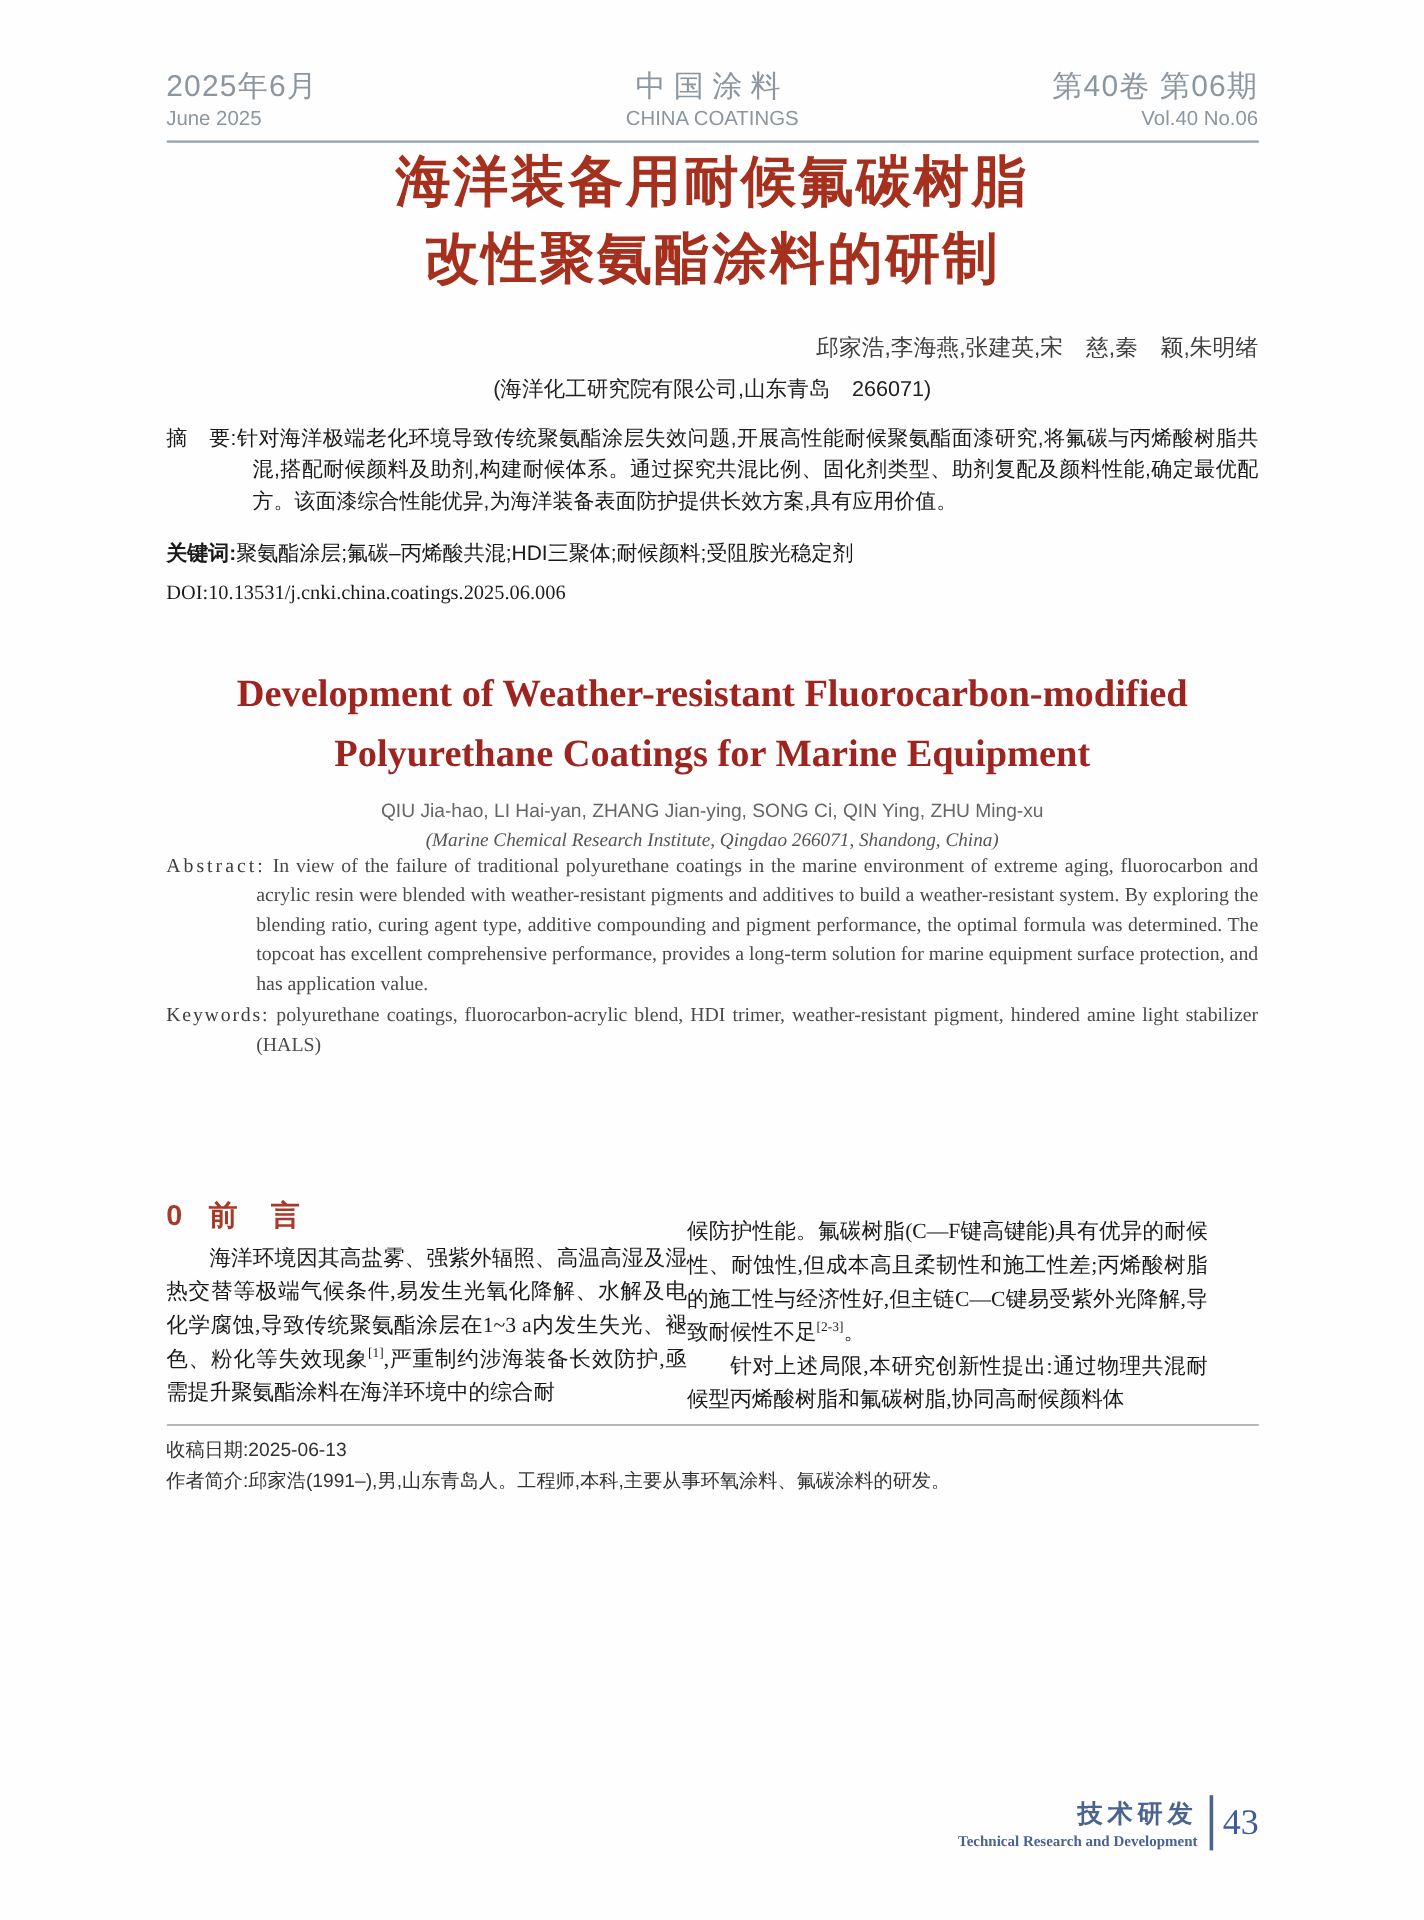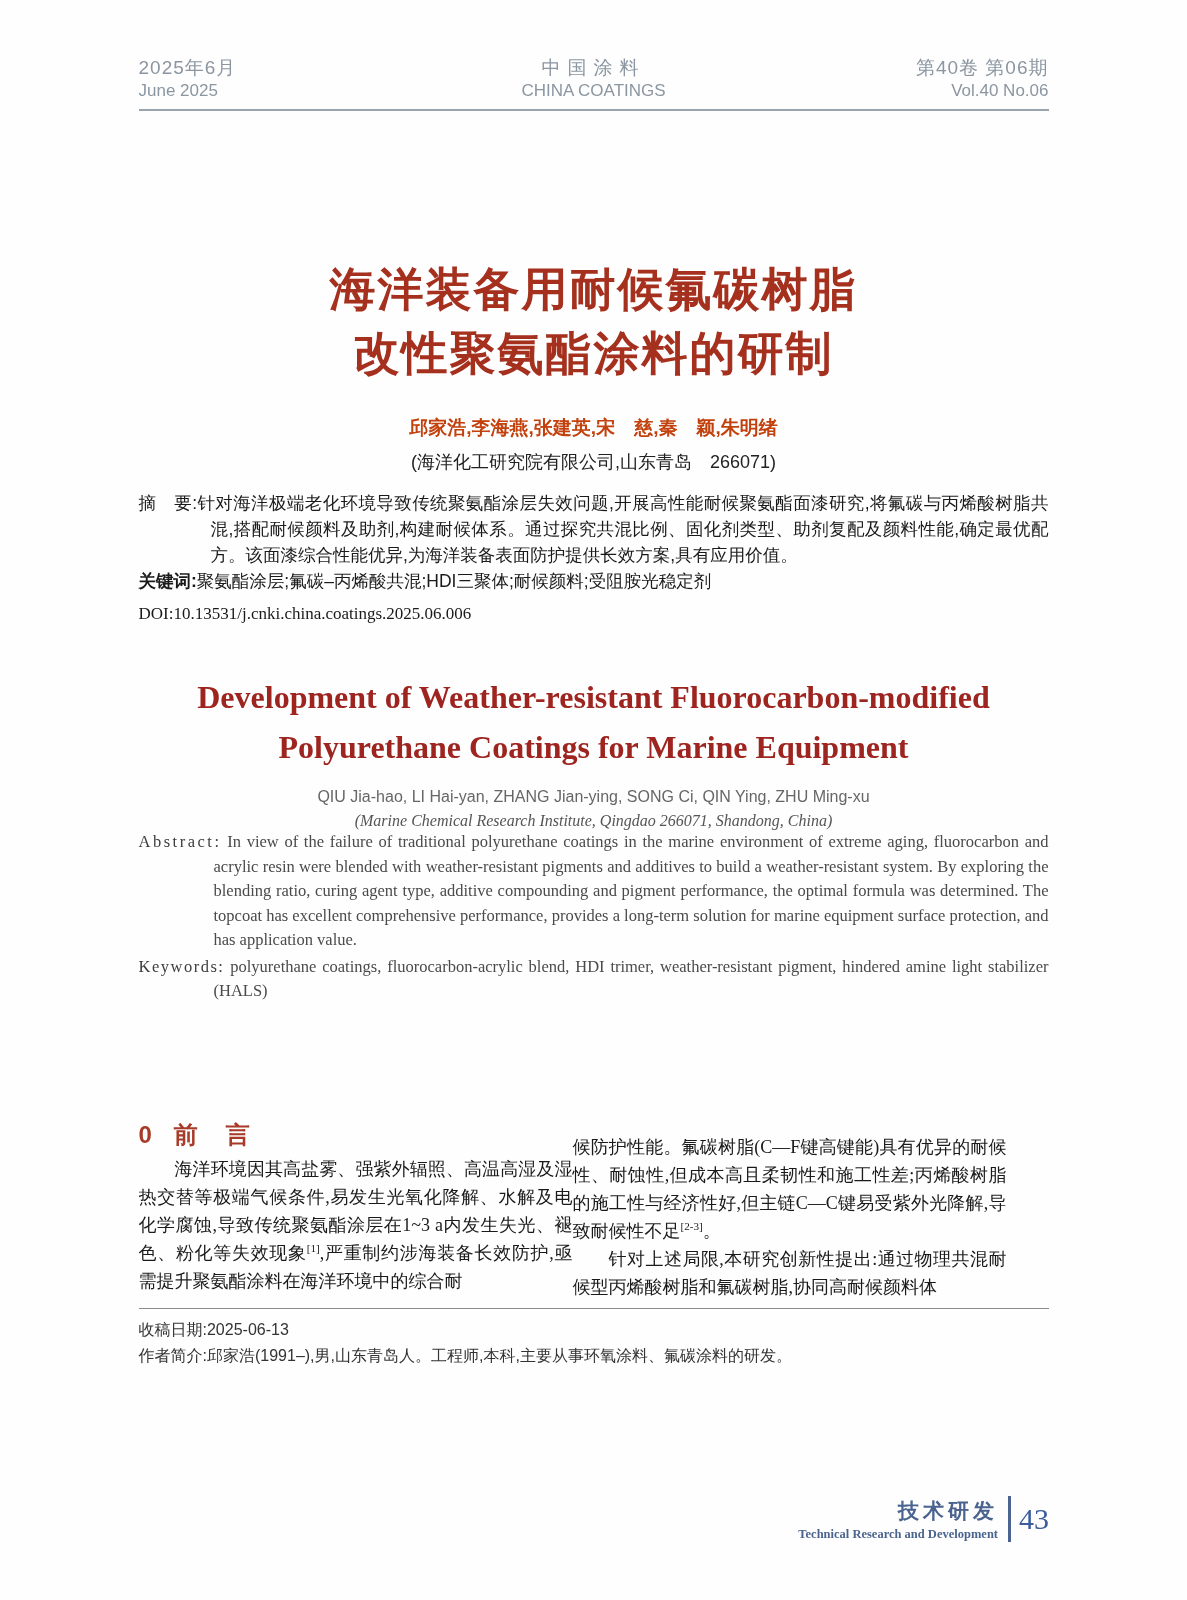--- a/index.html
+++ b/index.html
@@ -21,60 +21,59 @@
     align-items: flex-end;
     padding-top: 56px;
     padding-bottom: 7px;
     border-bottom: 2px solid #9AA4AC;
     color: #8B96A1;
   }
   .jh-block { line-height: 1.28; }
   .jh-left  { text-align: left;  flex: 1; }
   .jh-mid   { text-align: center; flex: 1; }
   .jh-right { text-align: right; flex: 1; }
-  .jh-cn { font-size: 19px; letter-spacing: 1px; }
+  .jh-cn { font-size: 25px; letter-spacing: 1px; }
   .jh-mid .jh-cn { letter-spacing: 7px; }
   .jh-en { font-size: 17px; }
 
   
   .cn-title {
-    margin-top: 146px;
     text-align: center;
     color: #A5301E;
     font-size: 46px;
     font-weight: bold;
     line-height: 64px;
     letter-spacing: 2px;
   }
   .cn-authors {
     margin-top: 30px;
-    text-align: center;
+    text-align: right;
     font-size: 19px;
-    font-weight: bold;
-    color: #c2410c;
+    font-weight: normal;
+    color: #404040;
   }
   .cn-affil {
     margin-top: 9px;
     text-align: center;
     font-size: 18px;
     color: #222;
   }
 
   
   .cn-abstract {
     margin-top: 16px;
     font-size: 17.5px;
     line-height: 26px;
     text-align: justify;
     padding-left: 72px;
     text-indent: -72px;
   }
   .cn-abstract .label { font-weight: normal; }
   .cn-keywords {
-    margin-top: 0;
+    margin-top: 18px;
     font-size: 17.5px;
     line-height: 26px;
   }
   .cn-keywords .label { font-weight: bold; }
 
   
   .meta-row {
     margin-top: 12px;
     display: flex;
     justify-content: space-between;

